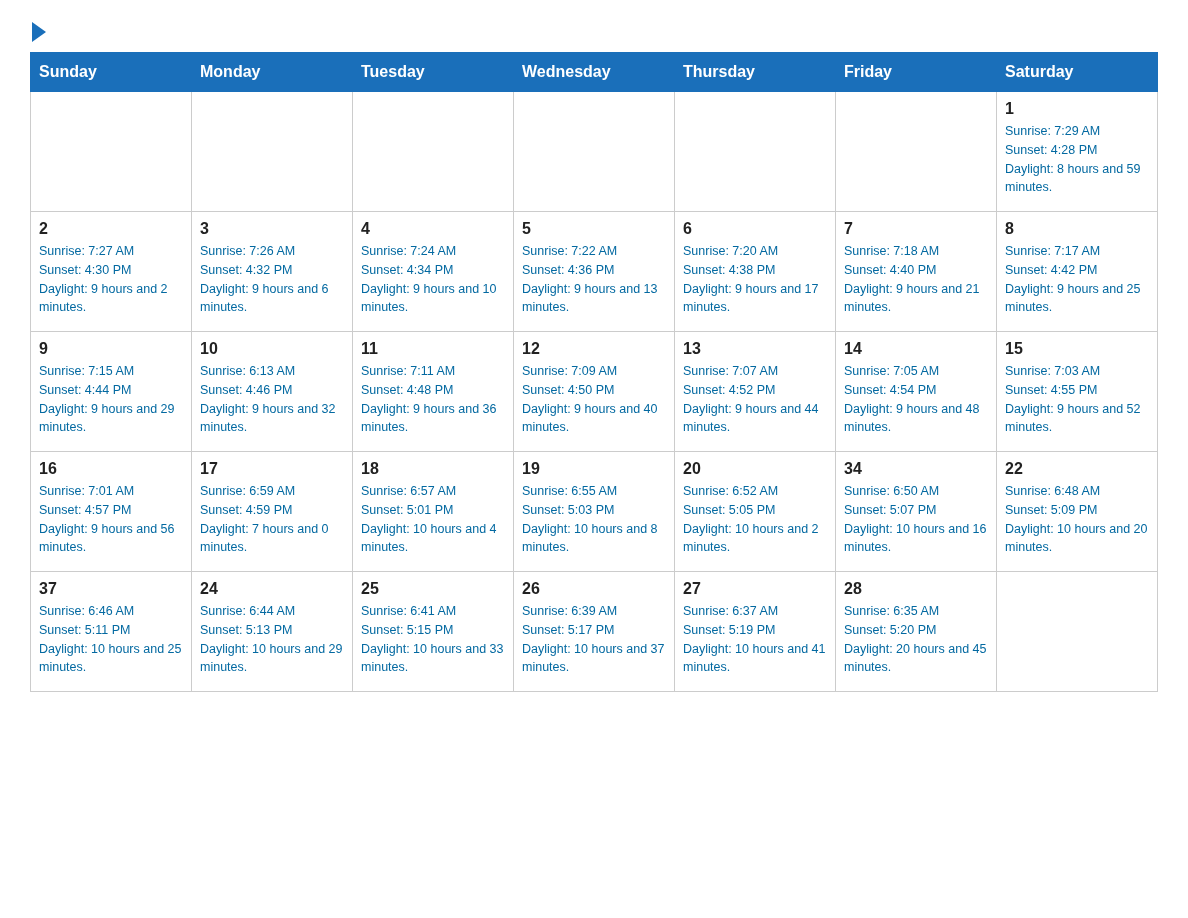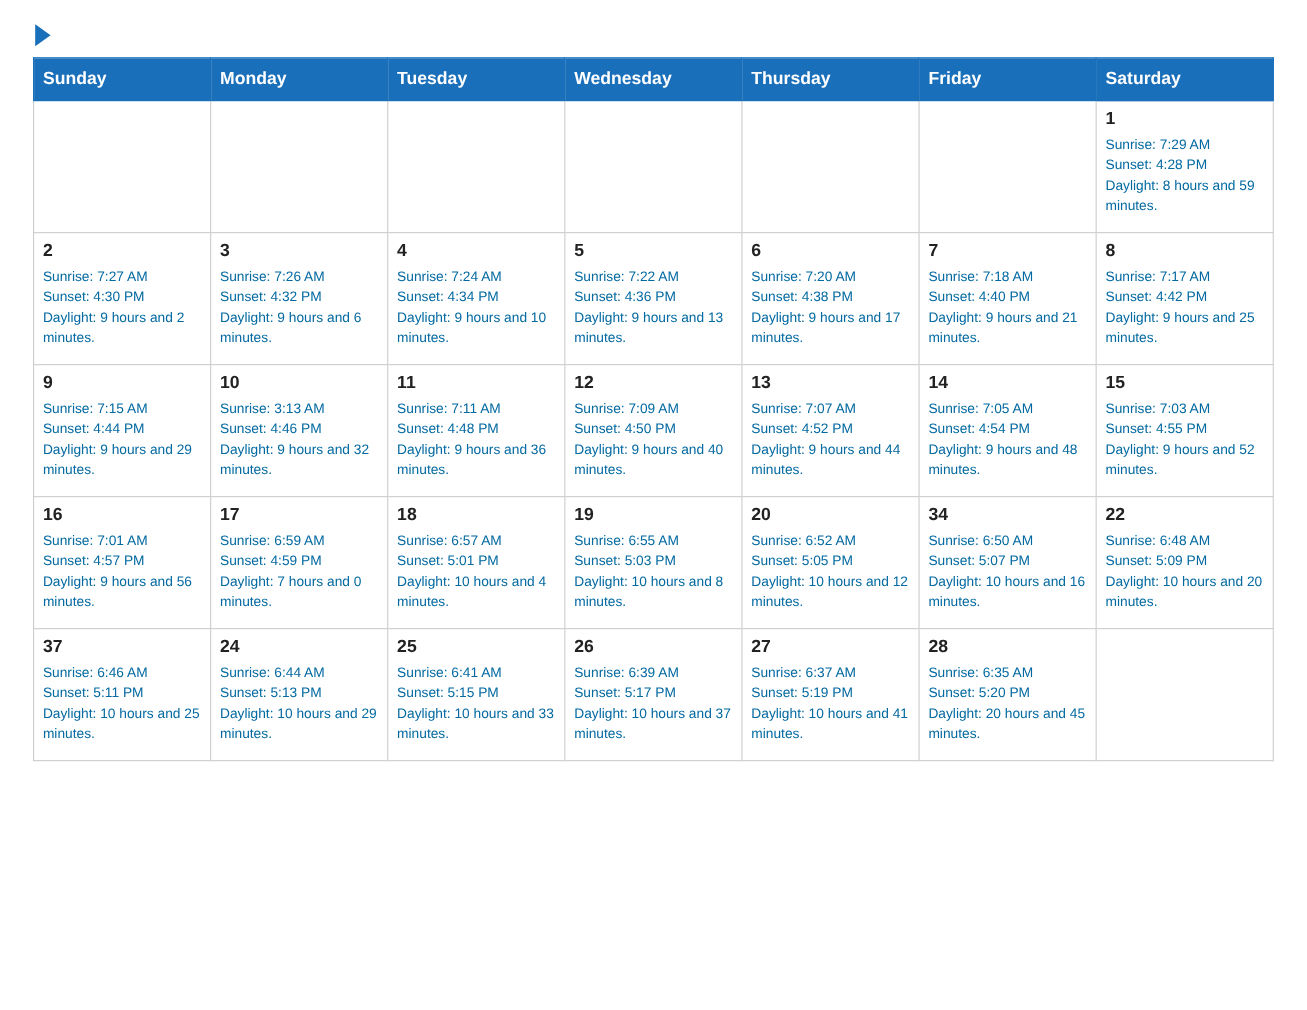--- a/index.html
+++ b/index.html
@@ -217,21 +217,21 @@
           <span class="day-number">9</span>
           <div class="day-info">
             <div>Sunrise: 7:15 AM</div>
             <div>Sunset: 4:44 PM</div>
             <div>Daylight: 9 hours and 29 minutes.</div>
           </div>
         </td>
         <td>
           <span class="day-number">10</span>
           <div class="day-info">
-            <div>Sunrise: 3:13 AM</div>
+            <div>Sunrise: 6:13 AM</div>
             <div>Sunset: 4:46 PM</div>
             <div>Daylight: 9 hours and 32 minutes.</div>
           </div>
         </td>
         <td>
           <span class="day-number">11</span>
           <div class="day-info">
             <div>Sunrise: 7:11 AM</div>
             <div>Sunset: 4:48 PM</div>
             <div>Daylight: 9 hours and 36 minutes.</div>
@@ -301,21 +301,21 @@
             <div>Sunrise: 6:55 AM</div>
             <div>Sunset: 5:03 PM</div>
             <div>Daylight: 10 hours and 8 minutes.</div>
           </div>
         </td>
         <td>
           <span class="day-number">20</span>
           <div class="day-info">
             <div>Sunrise: 6:52 AM</div>
             <div>Sunset: 5:05 PM</div>
-            <div>Daylight: 10 hours and 12 minutes.</div>
+            <div>Daylight: 10 hours and 2 minutes.</div>
           </div>
         </td>
         <td>
           <span class="day-number">34</span>
           <div class="day-info">
             <div>Sunrise: 6:50 AM</div>
             <div>Sunset: 5:07 PM</div>
             <div>Daylight: 10 hours and 16 minutes.</div>
           </div>
         </td>

